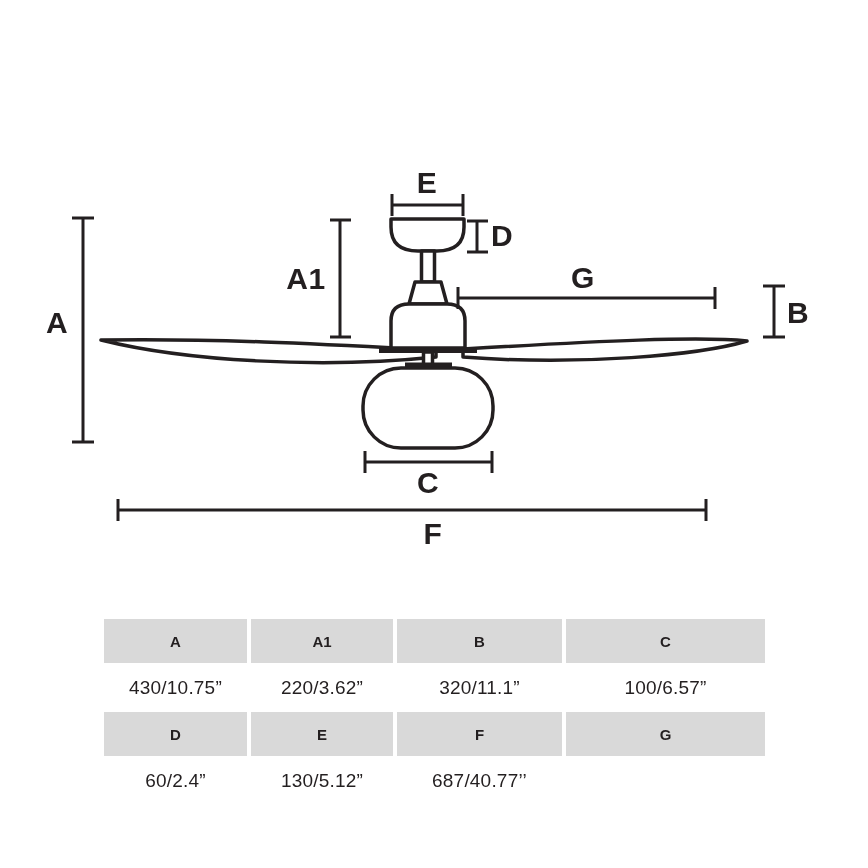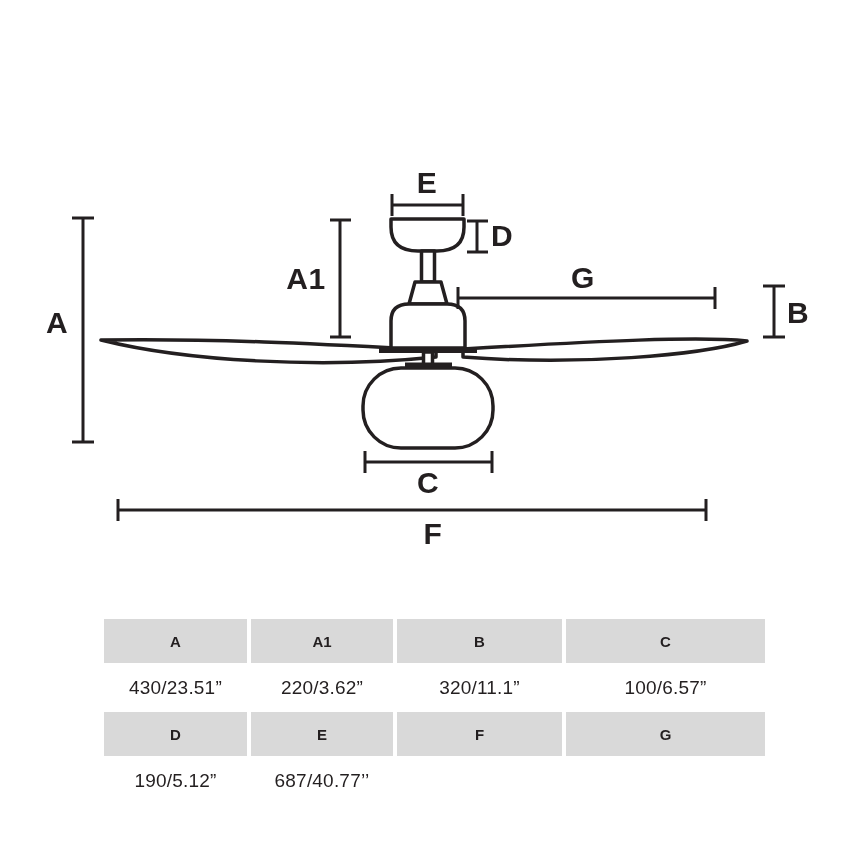--- a/index.html
+++ b/index.html
@@ -133,27 +133,28 @@
   <div class="dim-label" style="left:410px;top:468px;width:36px;">C</div>
   <div class="dim-label" style="left:415px;top:519px;width:36px;">F</div>
 
   <div class="spec-table">
 
     <div class="cell hdr">A</div>
     <div class="cell hdr">A1</div>
     <div class="cell hdr">B</div>
     <div class="cell hdr">C</div>
 
-    <div class="cell val">430/23.51”</div>
+    <div class="cell val">430/10.75”</div>
     <div class="cell val">220/3.62”</div>
     <div class="cell val">320/11.1”</div>
     <div class="cell val">100/6.57”</div>
 
     <div class="cell hdr">D</div>
     <div class="cell hdr">E</div>
     <div class="cell hdr">F</div>
     <div class="cell hdr">G</div>
 
-    <div class="cell val">190/5.12”</div>
+    <div class="cell val">60/2.4”</div>
+    <div class="cell val">130/5.12”</div>
     <div class="cell val">687/40.77’’</div>
   </div>
 
 </div>
 
 </body></html>

